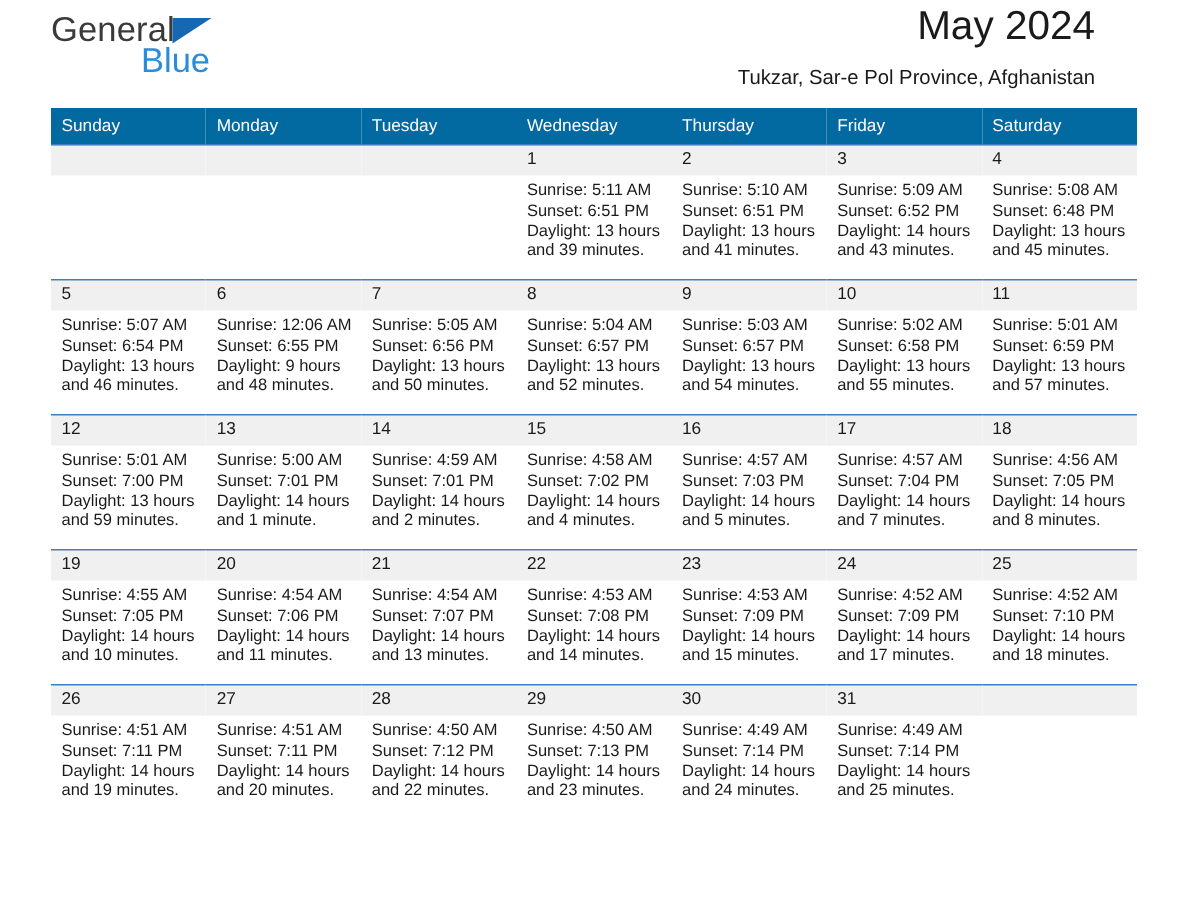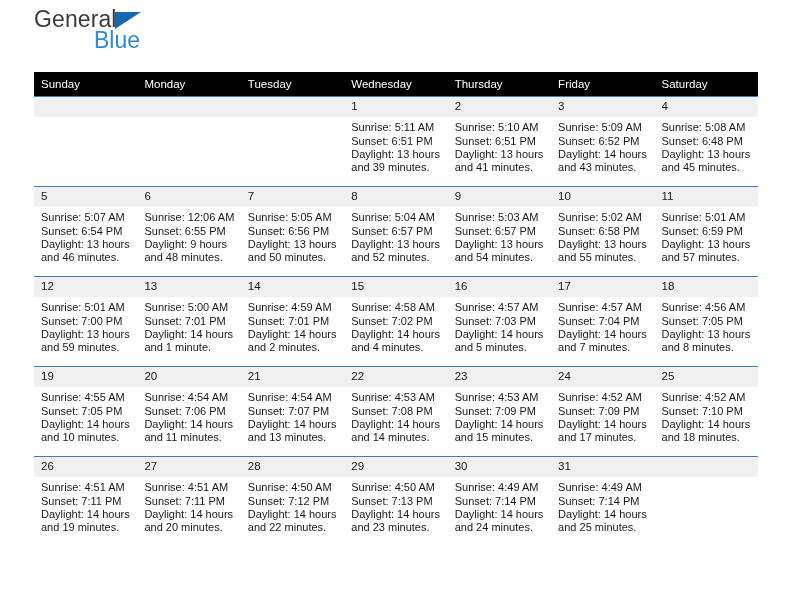--- a/index.html
+++ b/index.html
@@ -76,21 +76,21 @@
     white-space: nowrap;
   }
 
   
   .calendar {
     width: 724px;
     border-collapse: collapse;
     table-layout: fixed;
   }
   .calendar th {
-    background: #000000;
+    background: #0369a1;
     color: #ffffff;
     font-size: 11.5px;
     font-weight: normal;
     text-align: left;
     padding: 6px 0 6px 7px;
     height: 10px;
   }
   .calendar td {
     vertical-align: top;
     padding: 0;
@@ -128,20 +128,24 @@
 </style>
 </head>
 <body>
 
 <div class="page">
 
   <div class="top-bar">
     <div class="brand">
       <div class="brand-row1"><span>General</span><span class="brand-tri"></span></div>
       <div class="brand-row2">Blue</div>
+    </div>
+    <div class="title-block">
+      <div class="cal-title">May 2024</div>
+      <div class="cal-subtitle">Tukzar, Sar-e Pol Province, Afghanistan</div>
     </div>
   </div>
 
   <table class="calendar">
     <thead>
       <tr id="weekday-row">
           <th>Sunday</th>
           <th>Monday</th>
           <th>Tuesday</th>
           <th>Wednesday</th>
@@ -299,21 +303,21 @@
               <div>Sunrise: 4:57 AM</div>
               <div>Sunset: 7:04 PM</div>
               <div class="wrap">Daylight: 14 hours and 7 minutes.</div>
             </div>
           </td>
           <td>
             <div class="daynum">18</div>
             <div class="details">
               <div>Sunrise: 4:56 AM</div>
               <div>Sunset: 7:05 PM</div>
-              <div class="wrap">Daylight: 13 hours and 8 minutes.</div>
+              <div class="wrap">Daylight: 14 hours and 8 minutes.</div>
             </div>
           </td>
         </tr>
         <tr class="week-row">
           <td>
             <div class="daynum">19</div>
             <div class="details">
               <div>Sunrise: 4:55 AM</div>
               <div>Sunset: 7:05 PM</div>
               <div class="wrap">Daylight: 14 hours and 10 minutes.</div>

